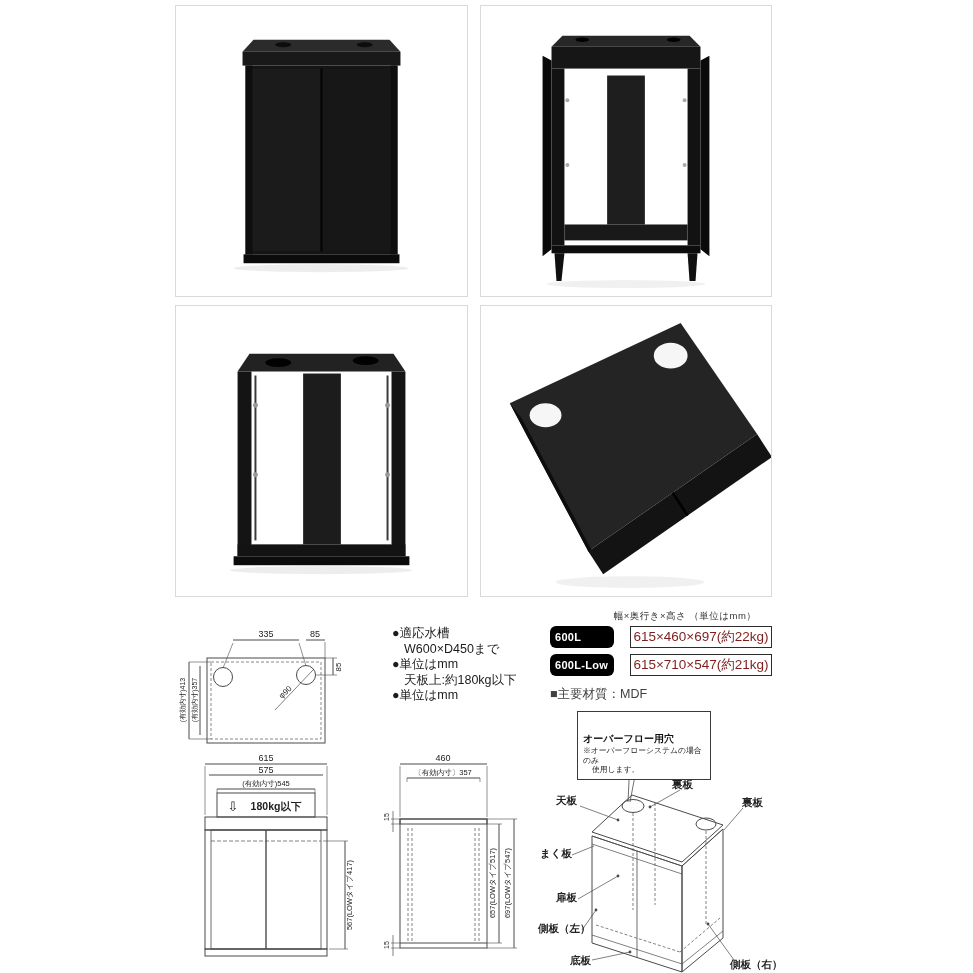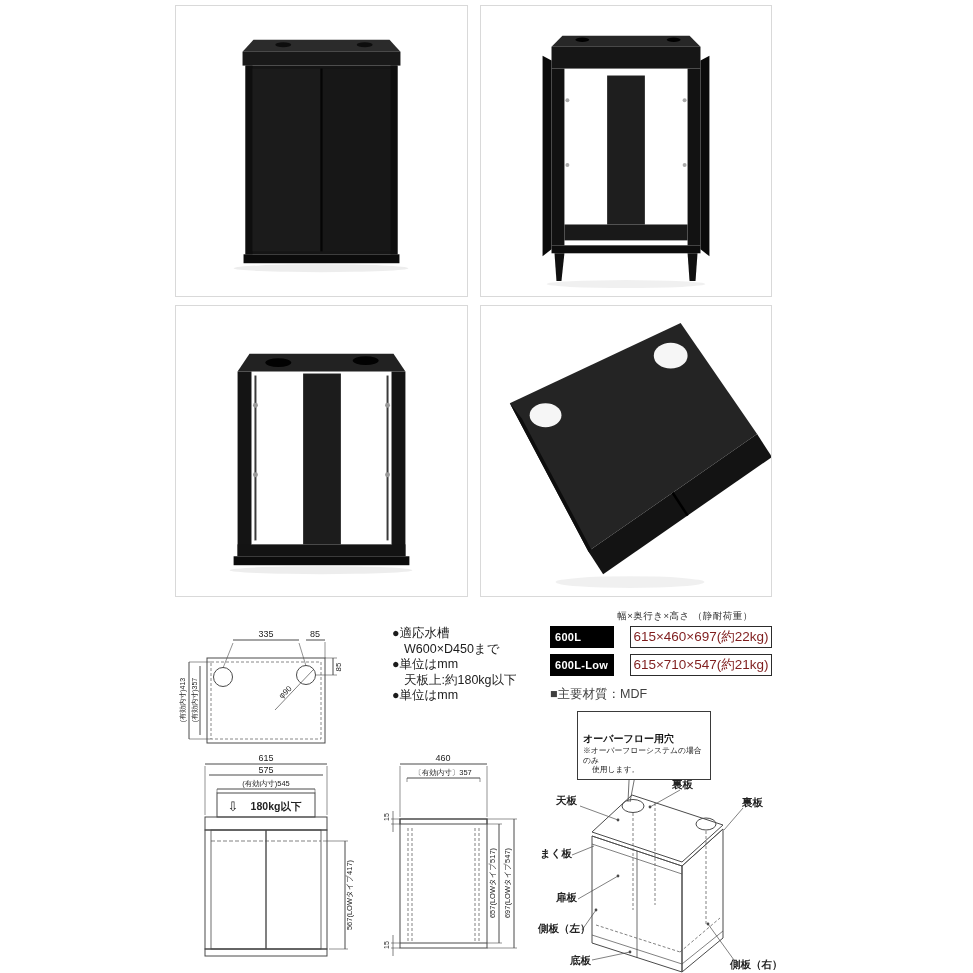--- a/index.html
+++ b/index.html
@@ -9,21 +9,21 @@
   .photo svg{display:block;width:100%;height:100%;}
   .drawing{position:absolute;}
   .drawing svg{display:block;overflow:visible;}
   svg text{font-family:"Liberation Sans",sans-serif;fill:#222;}
   .notes{position:absolute;left:392px;top:626px;width:190px;font-size:12.5px;line-height:15.5px;color:#1c1c1c;}
   .notes .detail{padding-left:12px;}
   .spec{position:absolute;left:548px;top:608px;width:230px;}
   .spec-header{position:absolute;left:62px;top:2px;width:150px;text-align:center;font-size:9.5px;letter-spacing:.5px;color:#333;}
   .spec-row{position:absolute;left:0;height:22px;}
   .spec-badge{position:absolute;left:2px;top:0;width:64px;height:22px;background:#000;color:#fff;
-              font-size:11px;font-weight:bold;line-height:22px;padding-left:5px;box-sizing:border-box;letter-spacing:.3px;}
+              font-size:11px;font-weight:bold;line-height:22px;padding-left:5px;box-sizing:border-box;letter-spacing:.3px;border-radius:6px;}
   .spec-value{position:absolute;left:82px;top:0;width:142px;height:22px;border:1.4px solid #2c2c2c;
               font-size:13.5px;line-height:20px;text-align:center;box-sizing:border-box;white-space:nowrap;color:#7f1d1d;}
   .spec-material{position:absolute;left:2px;top:78px;font-size:12.5px;color:#404040;white-space:nowrap;}
   .callout{position:absolute;left:577px;top:711px;width:134px;border:1.2px solid #3a3a3a;background:#fff;
            padding:3px 4px 4px 5px;box-sizing:border-box;z-index:3;}
   .callout .t{font-size:10px;font-weight:bold;color:#111;margin-top:17px;}
   .callout .n{font-size:7.8px;line-height:9.5px;color:#222;}
   .callout .n2{padding-left:9px;}
 </style>
 </head>
@@ -105,21 +105,21 @@
 
   <div class="notes">
     <div>●適応水槽</div>
     <div class="detail">W600×D450まで</div>
     <div>●単位はmm</div>
     <div class="detail">天板上:約180kg以下</div>
     <div>●単位はmm</div>
   </div>
 
   <div class="spec">
-    <div class="spec-header">幅×奥行き×高さ （静耐荷重）</div>
+    <div class="spec-header">幅×奥行き×高さ （単位はmm）</div>
     <div class="spec-row" style="top:18px;">
       <div class="spec-badge">600L</div>
       <div class="spec-value">615×460×697(約22kg)</div>
     </div>
     <div class="spec-row" style="top:46px;">
       <div class="spec-badge">600L-Low</div>
       <div class="spec-value">615×710×547(約21kg)</div>
     </div>
     <div class="spec-material">■主要材質：MDF</div>
   </div>

